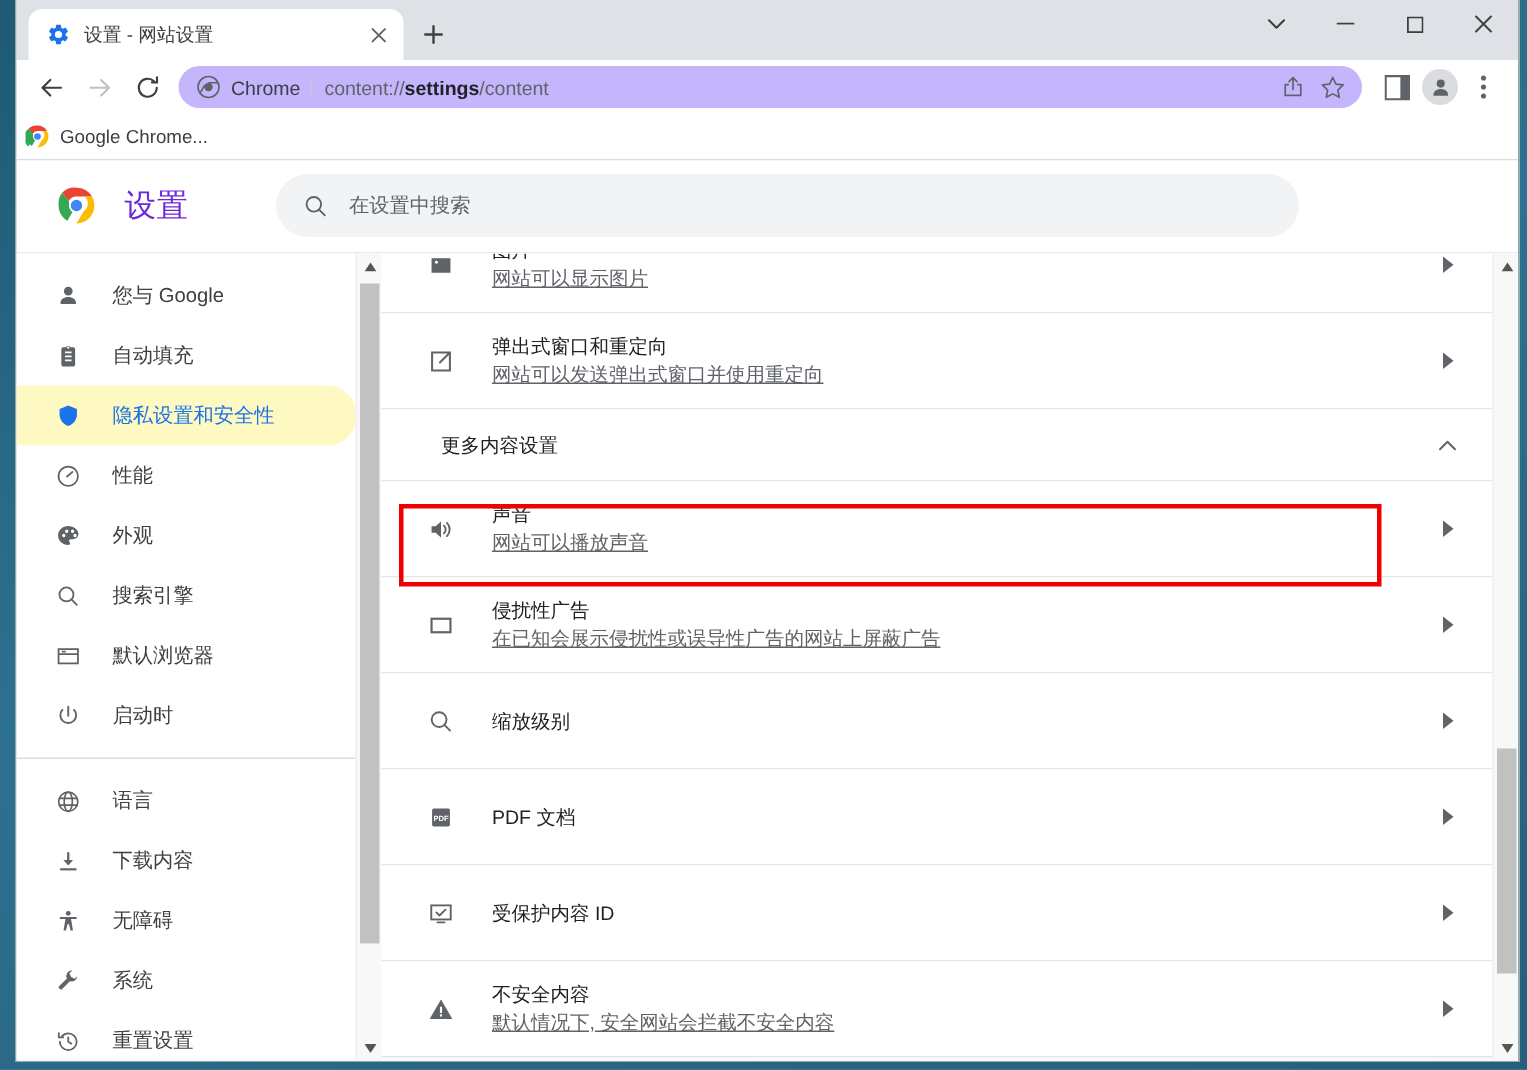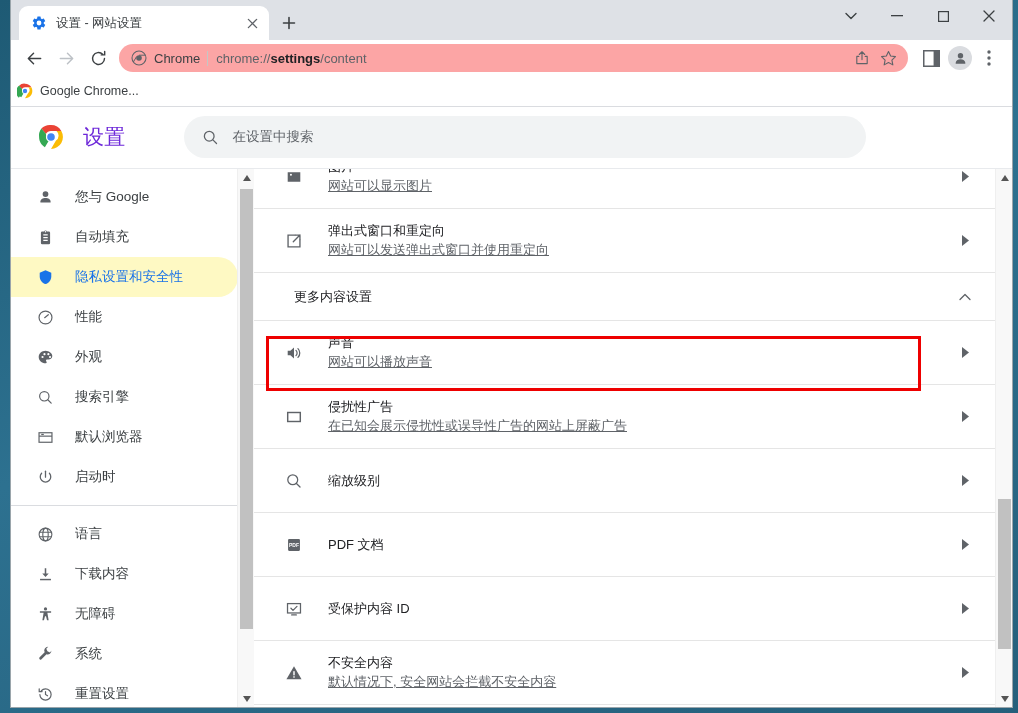--- a/index.html
+++ b/index.html
@@ -76,21 +76,21 @@
     gap: 2px;
   }
   .tbtn {
     width: 30px; height: 30px; flex: none;
     display: flex; align-items: center; justify-content: center;
     color: #5f6368; border-radius: 50%;
   }
   .tbtn.disabled { color: #bdc1c6; }
   #omnibox {
     flex: 1; height: 28px; margin: 0 6px 0 4px;
-    background: #fca5a5; border-radius: 14px;
+    background: #c4b5fd; border-radius: 14px;
     display: flex; align-items: center;
     padding: 0 8px 0 12px;
     gap: 8px; min-width: 0;
   }
   #omni-chip { display: flex; align-items: center; gap: 7px; flex: none; }
   #omni-label { font-size: 13px; color: #3c4043; }
   #omni-div { width: 1px; height: 15px; background: #c4c7c5; }
   #omni-url { font-size: 13px; color: #5f6368; white-space: nowrap; overflow: hidden; }
   #omni-url b { color: #202124; font-weight: 700; }
   #omni-right { display: flex; align-items: center; gap: 2px; flex: none; margin-left: auto; }
@@ -295,21 +295,21 @@
       <span id="omni-chip">
         <svg width="16" height="16" viewBox="0 0 24 24">
           <circle cx="12" cy="12" r="10.5" fill="none" stroke="#5f6368" stroke-width="1.6"></circle>
           <circle cx="12" cy="12" r="4.2" fill="#5f6368"></circle>
           <path d="M12 7.8h9.5" stroke="#5f6368" stroke-width="1.5"></path>
           <path d="M8.3 9.9L3.6 18" stroke="#5f6368" stroke-width="1.5"></path>
         </svg>
         <span id="omni-label">Chrome</span>
         <span id="omni-div"></span>
       </span>
-      <span id="omni-url"><span>chrome://</span><b>settings</b><span>/content</span></span>
+      <span id="omni-url"><span>content://</span><b>settings</b><span>/content</span></span>
       <span id="omni-right">
         <span class="tbtn" style="width:24px;height:24px;">
           <svg width="16" height="16" viewBox="0 0 20 20" stroke="#5f6368" stroke-width="1.4" fill="none" stroke-linecap="round" stroke-linejoin="round">
             <path d="M6 8H3.5v9h13V8H14"></path>
               <path d="M10 12V2.5M6.6 5.6L10 2.2l3.4 3.4"></path>
           </svg>
         </span>
         <span class="tbtn" style="width:24px;height:24px;">
           <svg width="17" height="17" viewBox="0 0 20 20" stroke="#5f6368" stroke-width="1.3" fill="none" stroke-linejoin="round">
             <path d="M10 1.8l2.5 5.3 5.7.7-4.2 4 1.1 5.7L10 14.8 4.9 17.5 6 11.8 1.8 7.8l5.7-.7z"></path>

